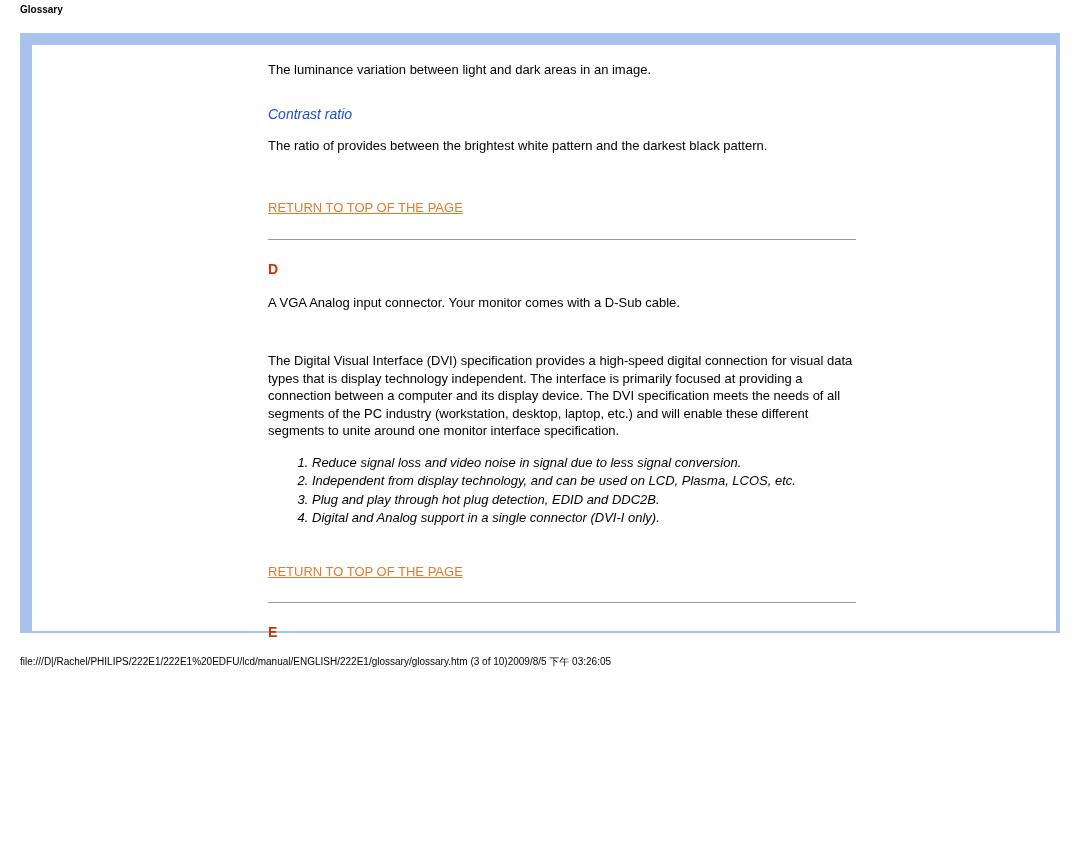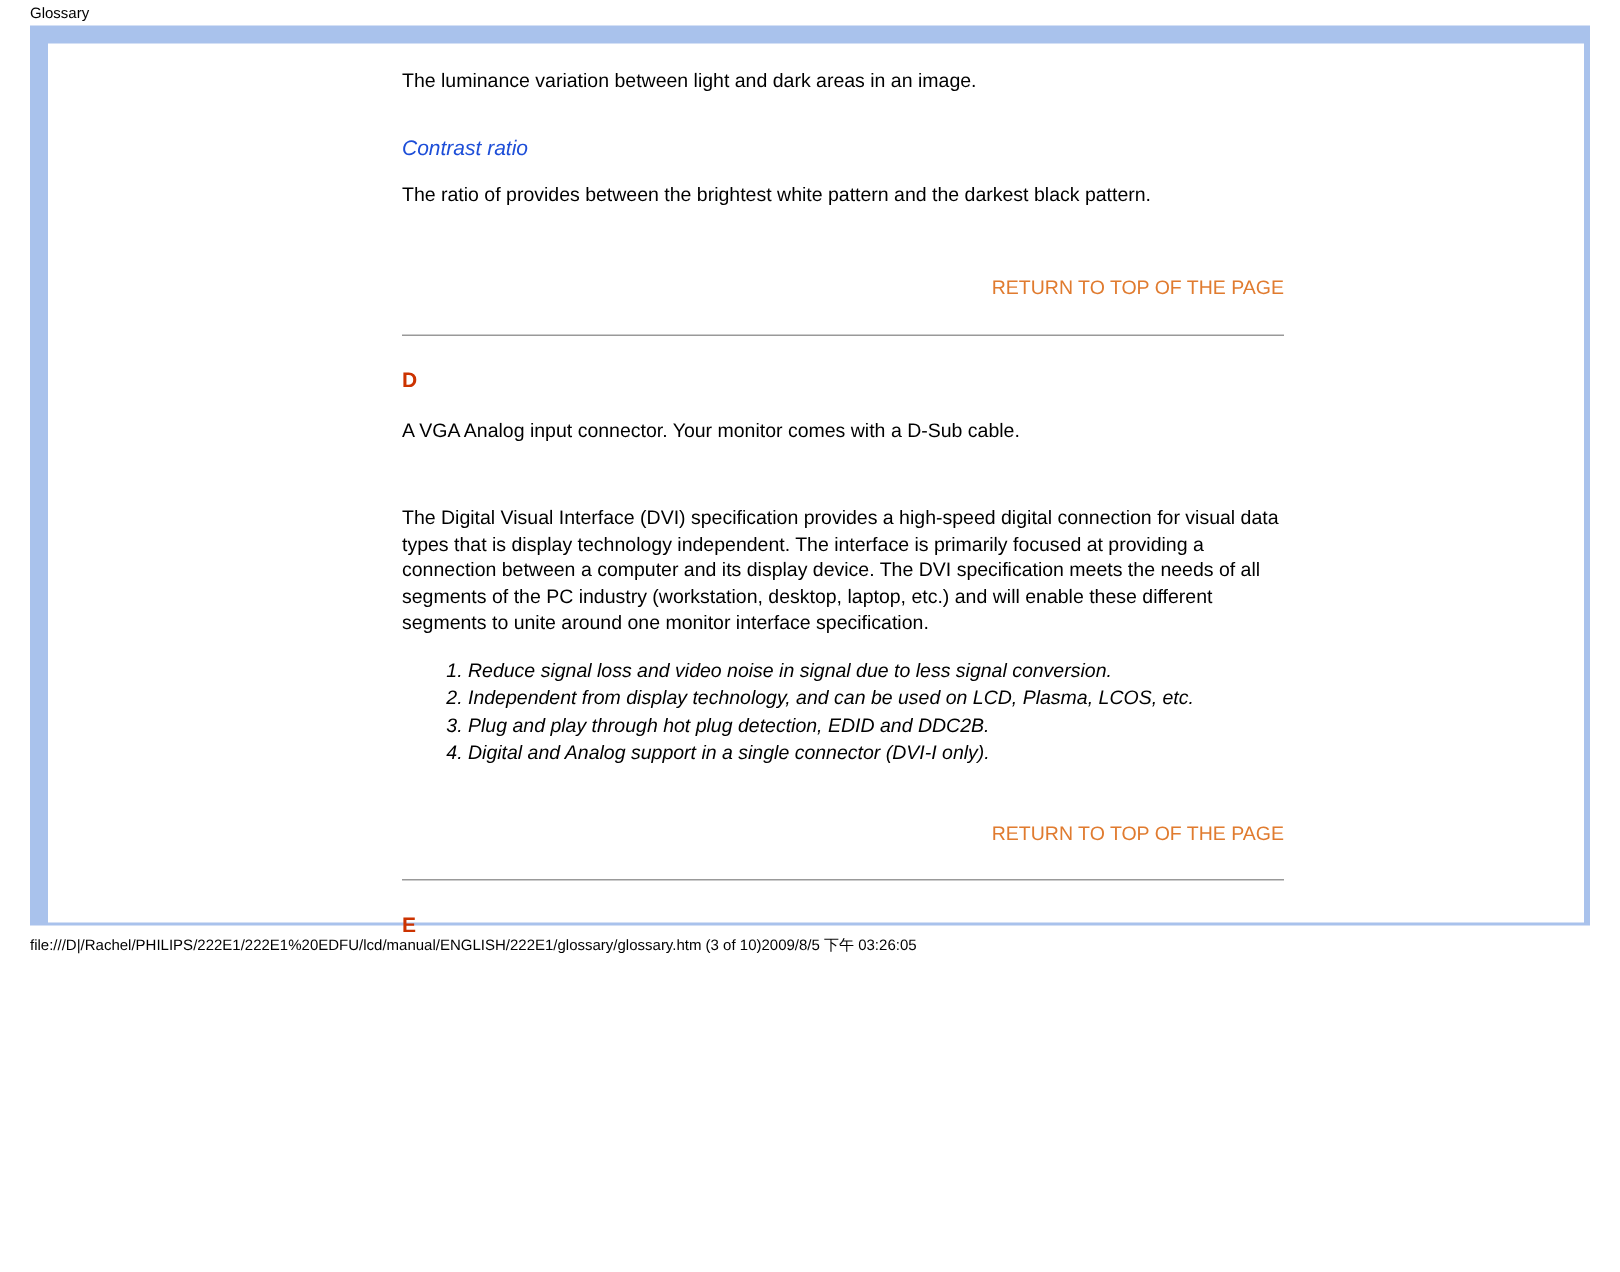--- a/index.html
+++ b/index.html
@@ -9,23 +9,24 @@
     width: 1080px;
     height: 848px;
     font-family: Arial, Helvetica, sans-serif;
     background: #fff;
     overflow: hidden;
   }
   .page-header {
     font-size: 10px;
     color: #000;
     padding: 4px 0 2px 20px;
+    font-weight: bold;
   }
   .outer-frame {
-    margin: 0 20px;
+    margin: 16px 20px;
     border-top: 12px solid #a9c2ec;
     border-left: 12px solid #a9c2ec;
     border-right: 4px solid #a9c2ec;
     border-bottom: 2px solid #a9c2ec;
     background: #fff;
     height: 600px;
     position: relative;
   }
   .content {
     padding: 10px 200px 10px 236px;
@@ -44,24 +45,25 @@
     margin: 26px 0 14px 0;
   }
   .letter-heading {
     font-weight: bold;
     color: #cc3300;
     font-size: 14px;
     margin: 20px 0 16px 0;
   }
   .return-link {
     color: #e07b2f;
-    text-align: right;
+    text-align: left;
     font-size: 13px;
     margin: 44px 0 22px 0;
     cursor: pointer;
+    text-decoration: underline;
   }
   .divider {
     border: none;
     border-top: 1px solid #999;
     margin: 0 0 16px 0;
   }
   .dvi-list {
     margin: 10px 0 10px 0;
     padding-left: 44px;
     font-style: italic;

